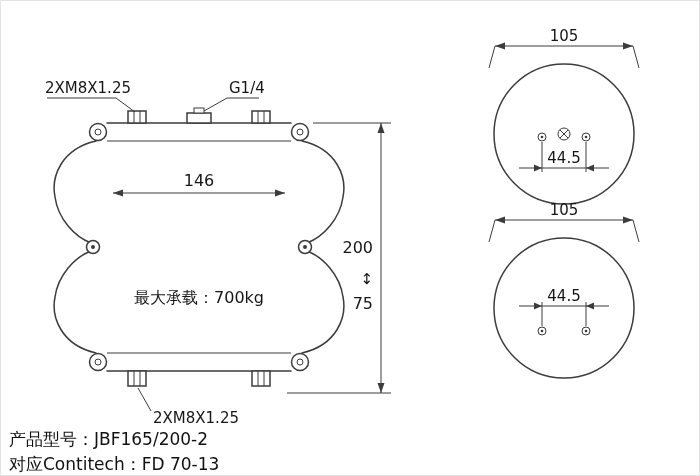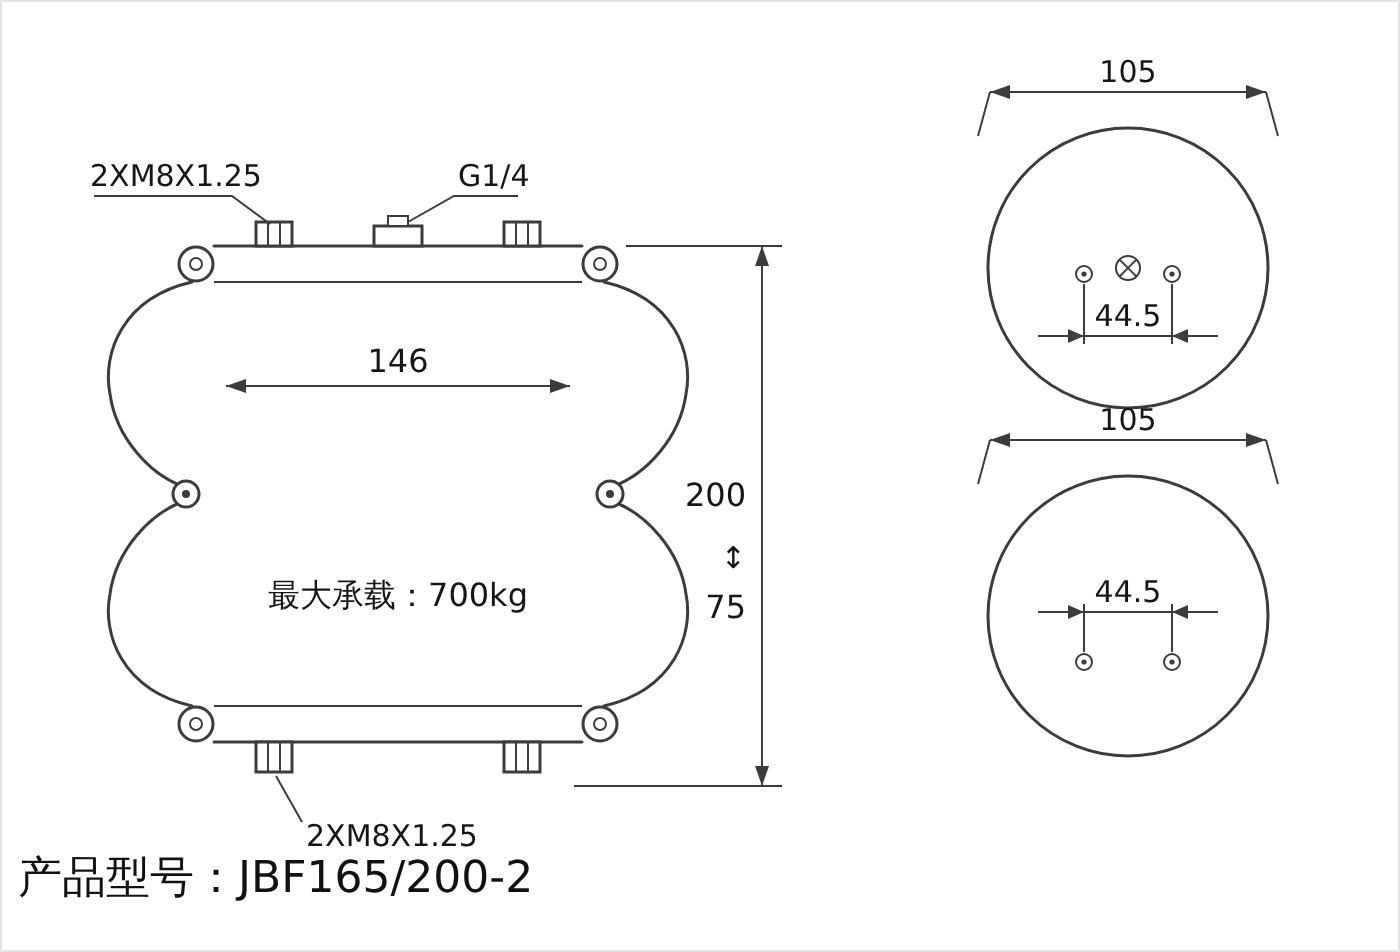--- a/index.html
+++ b/index.html
@@ -13,21 +13,21 @@
   .thin{stroke:#3c3c3c;fill:none;stroke-width:1;}
   .fillw{fill:#ffffff;}
   .arrow{fill:#3c3c3c;stroke:none;}
   .dot{fill:#3c3c3c;stroke:none;}
   text{fill:#161616;font-family:"DejaVu Sans",sans-serif;}
   .dimtext{font-size:15px;}
   .bigdim{font-size:16px;}
   .loadtext{font-size:16px;}
   .footer{
     position:absolute;left:8px;top:426px;color:#111;
-    font-size:22px;line-height:25px;
+    font-size:17px;line-height:25px;
   }
 </style>
 </head>
 <body>
 
 <div class="canvas">
   <svg width="700" height="476" viewBox="0 0 700 476">
 
     <g>
 
@@ -181,14 +181,15 @@
         <line class="thin" x1="518" y1="305" x2="608" y2="305"></line>
         <polygon class="arrow" points="541,305 533,301.5 533,308.5"></polygon>
         <polygon class="arrow" points="585,305 593,301.5 593,308.5"></polygon>
       </g>
       <text class="dimtext" x="563" y="300" text-anchor="middle">44.5</text>
     </g>
   </svg>
 
   <div class="footer">
     <div>产品型号：JBF165/200-2</div>
+    <div>对应Contitech：FD 70-13</div>
   </div>
 </div>
 
 </body></html>

